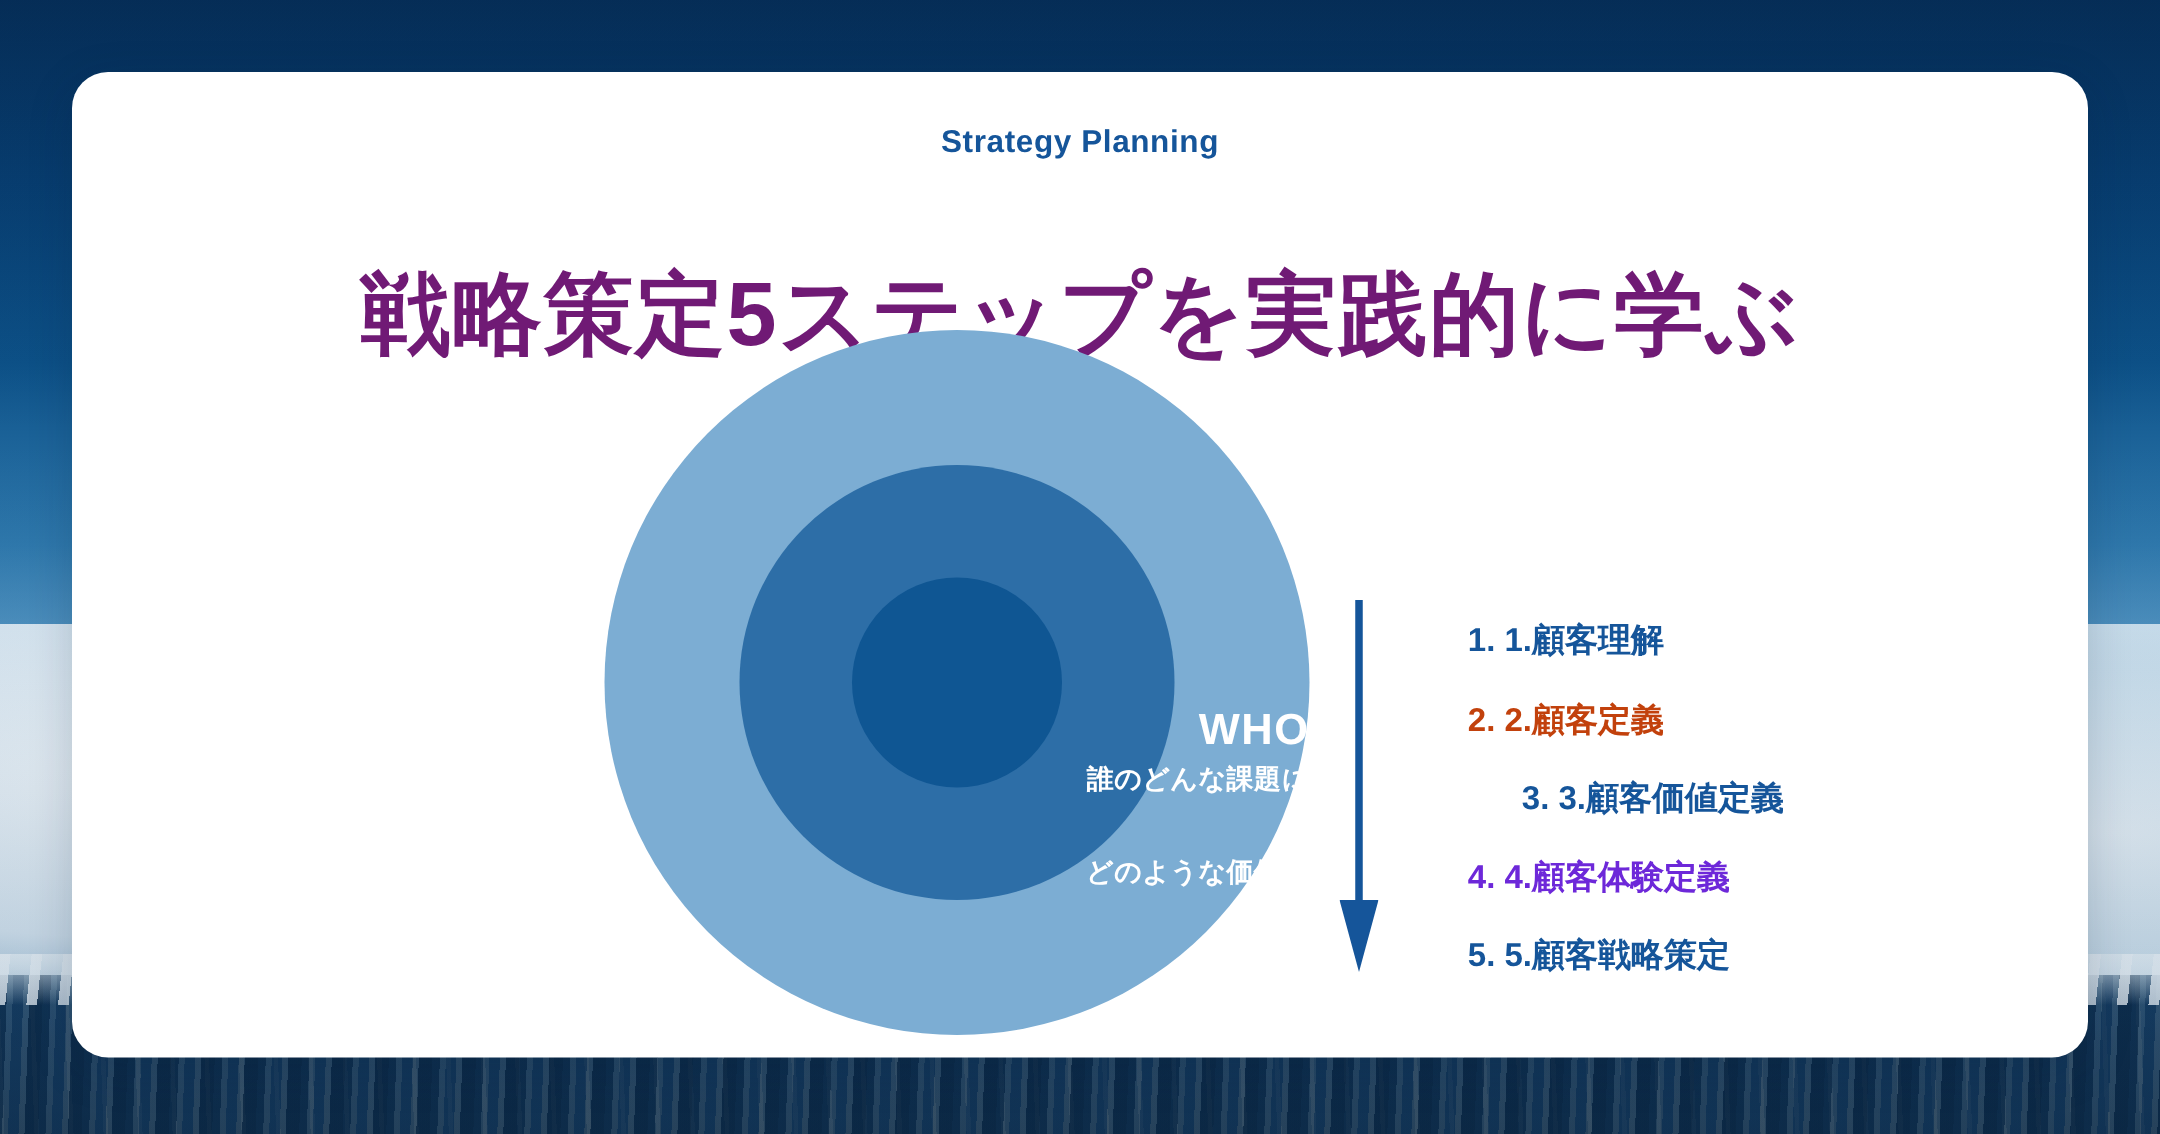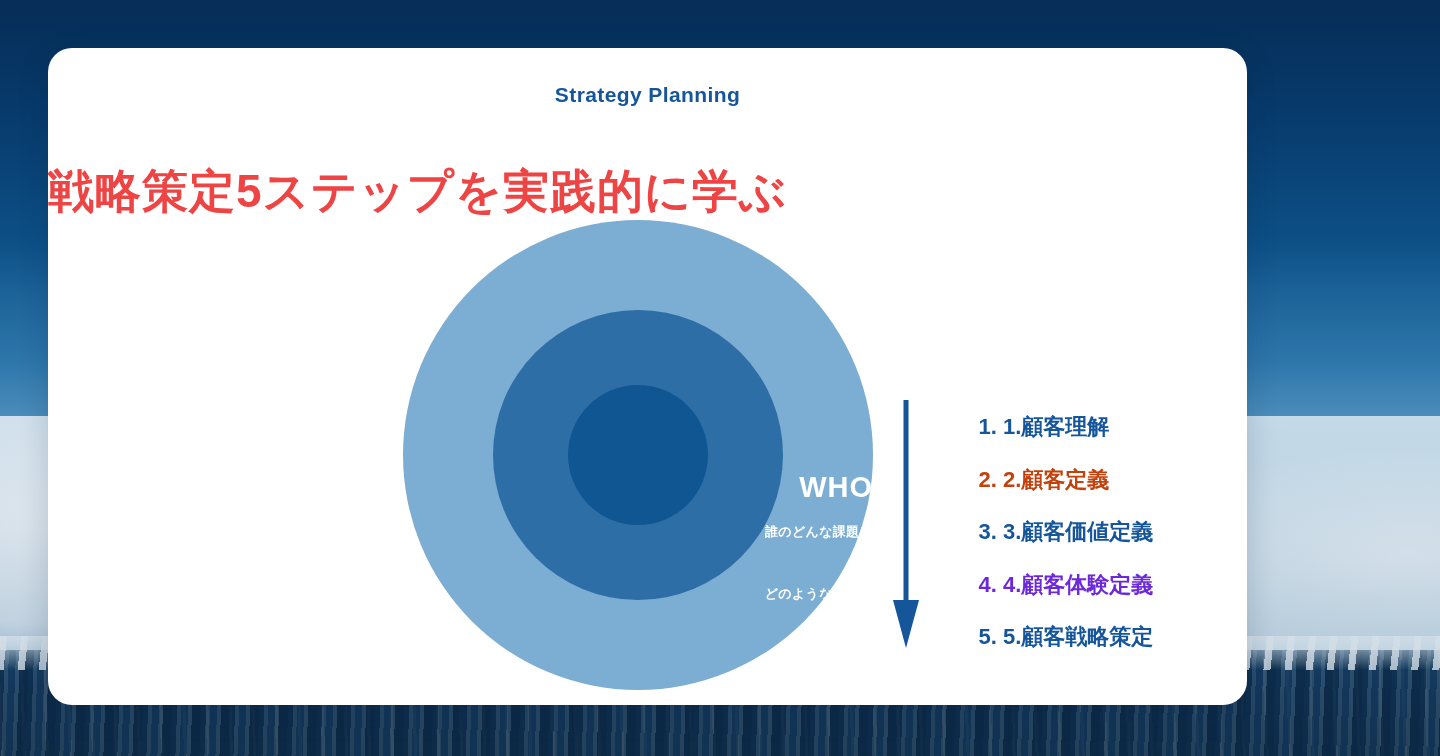--- a/index.html
+++ b/index.html
@@ -100,47 +100,47 @@
     position: absolute;
     inset: 0;
     background: linear-gradient(to bottom, rgba(4,38,74,.30) 0%, rgba(4,38,74,0) 38%, rgba(8,48,88,.18) 100%);
   }
 
   
   .card {
     position: absolute;
     left: 48px;
     top: 48px;
-    width: 1151px;
+    width: 1344px;
     height: 657px;
     background: #ffffff;
     border-radius: 24px;
     box-shadow: 0 8px 30px rgba(3, 28, 56, .18);
     overflow: hidden;
-    padding-left: 48px;
   }
 
   .eyebrow {
     position: absolute;
     left: 0; right: 0;
     top: 35px;
     text-align: center;
     font-size: 21px;
     font-weight: bold;
     letter-spacing: .4px;
     color: #15559a;
   }
   .headline {
     position: absolute;
     left: 0; right: 0;
     top: 82px;
-    font-size: 46px;
+    text-align: center;
+    font-size: 60px;
     font-weight: bold;
     letter-spacing: 1px;
-    color: #ef4444;
+    color: #701a75;
     white-space: nowrap;
   }
 
   
   .diagram {
     position: absolute;
     left: 355px;
     top: 172px;
     width: 470px;
     height: 470px;
@@ -175,24 +175,24 @@
     text-align: right;
     color: #ffffff;
   }
   .label-group .term {
     font-size: 29px;
     font-weight: bold;
     letter-spacing: 1px;
     line-height: 1.05;
   }
   .label-group .caption {
-    font-size: 13px;
+    font-size: 18px;
     font-weight: bold;
     letter-spacing: .3px;
-    margin-top: 21px;
+    margin-top: 5px;
   }
   .lg-who  { top: 252px; }
   .lg-what { top: 344px; }
   .lg-how  { top: 432px; }
 
   
   .arrow {
     position: absolute;
     left: 845px;
     top: 352px;
@@ -258,19 +258,19 @@
     <div class="arrow">
       <svg width="26" height="250" viewBox="0 0 26 250" xmlns="http://www.w3.org/2000/svg">
         <rect x="10.5" y="0" width="5" height="208" fill="#15559a"></rect>
         <polygon points="13,248 0,200 26,200" fill="#15559a"></polygon>
       </svg>
     </div>
 
     <ol class="steps">
       <li class="step" style="color: rgb(21, 85, 154);">1.顧客理解</li>
       <li class="step" style="color: #c2410c;">2.顧客定義</li>
-      <li class="step" style="color: rgb(21, 85, 154);">3.顧客価値定義</li>
+      <li class="step" style="color: rgb(21, 85, 154); margin-left: 36px;">3.顧客価値定義</li>
       <li class="step" style="color: #6d28d9;">4.顧客体験定義</li>
       <li class="step" style="color: rgb(21, 85, 154); margin-top: 15px;">5.顧客戦略策定</li>
     </ol>
 
   </div>
 </div>
 
 </body></html>

